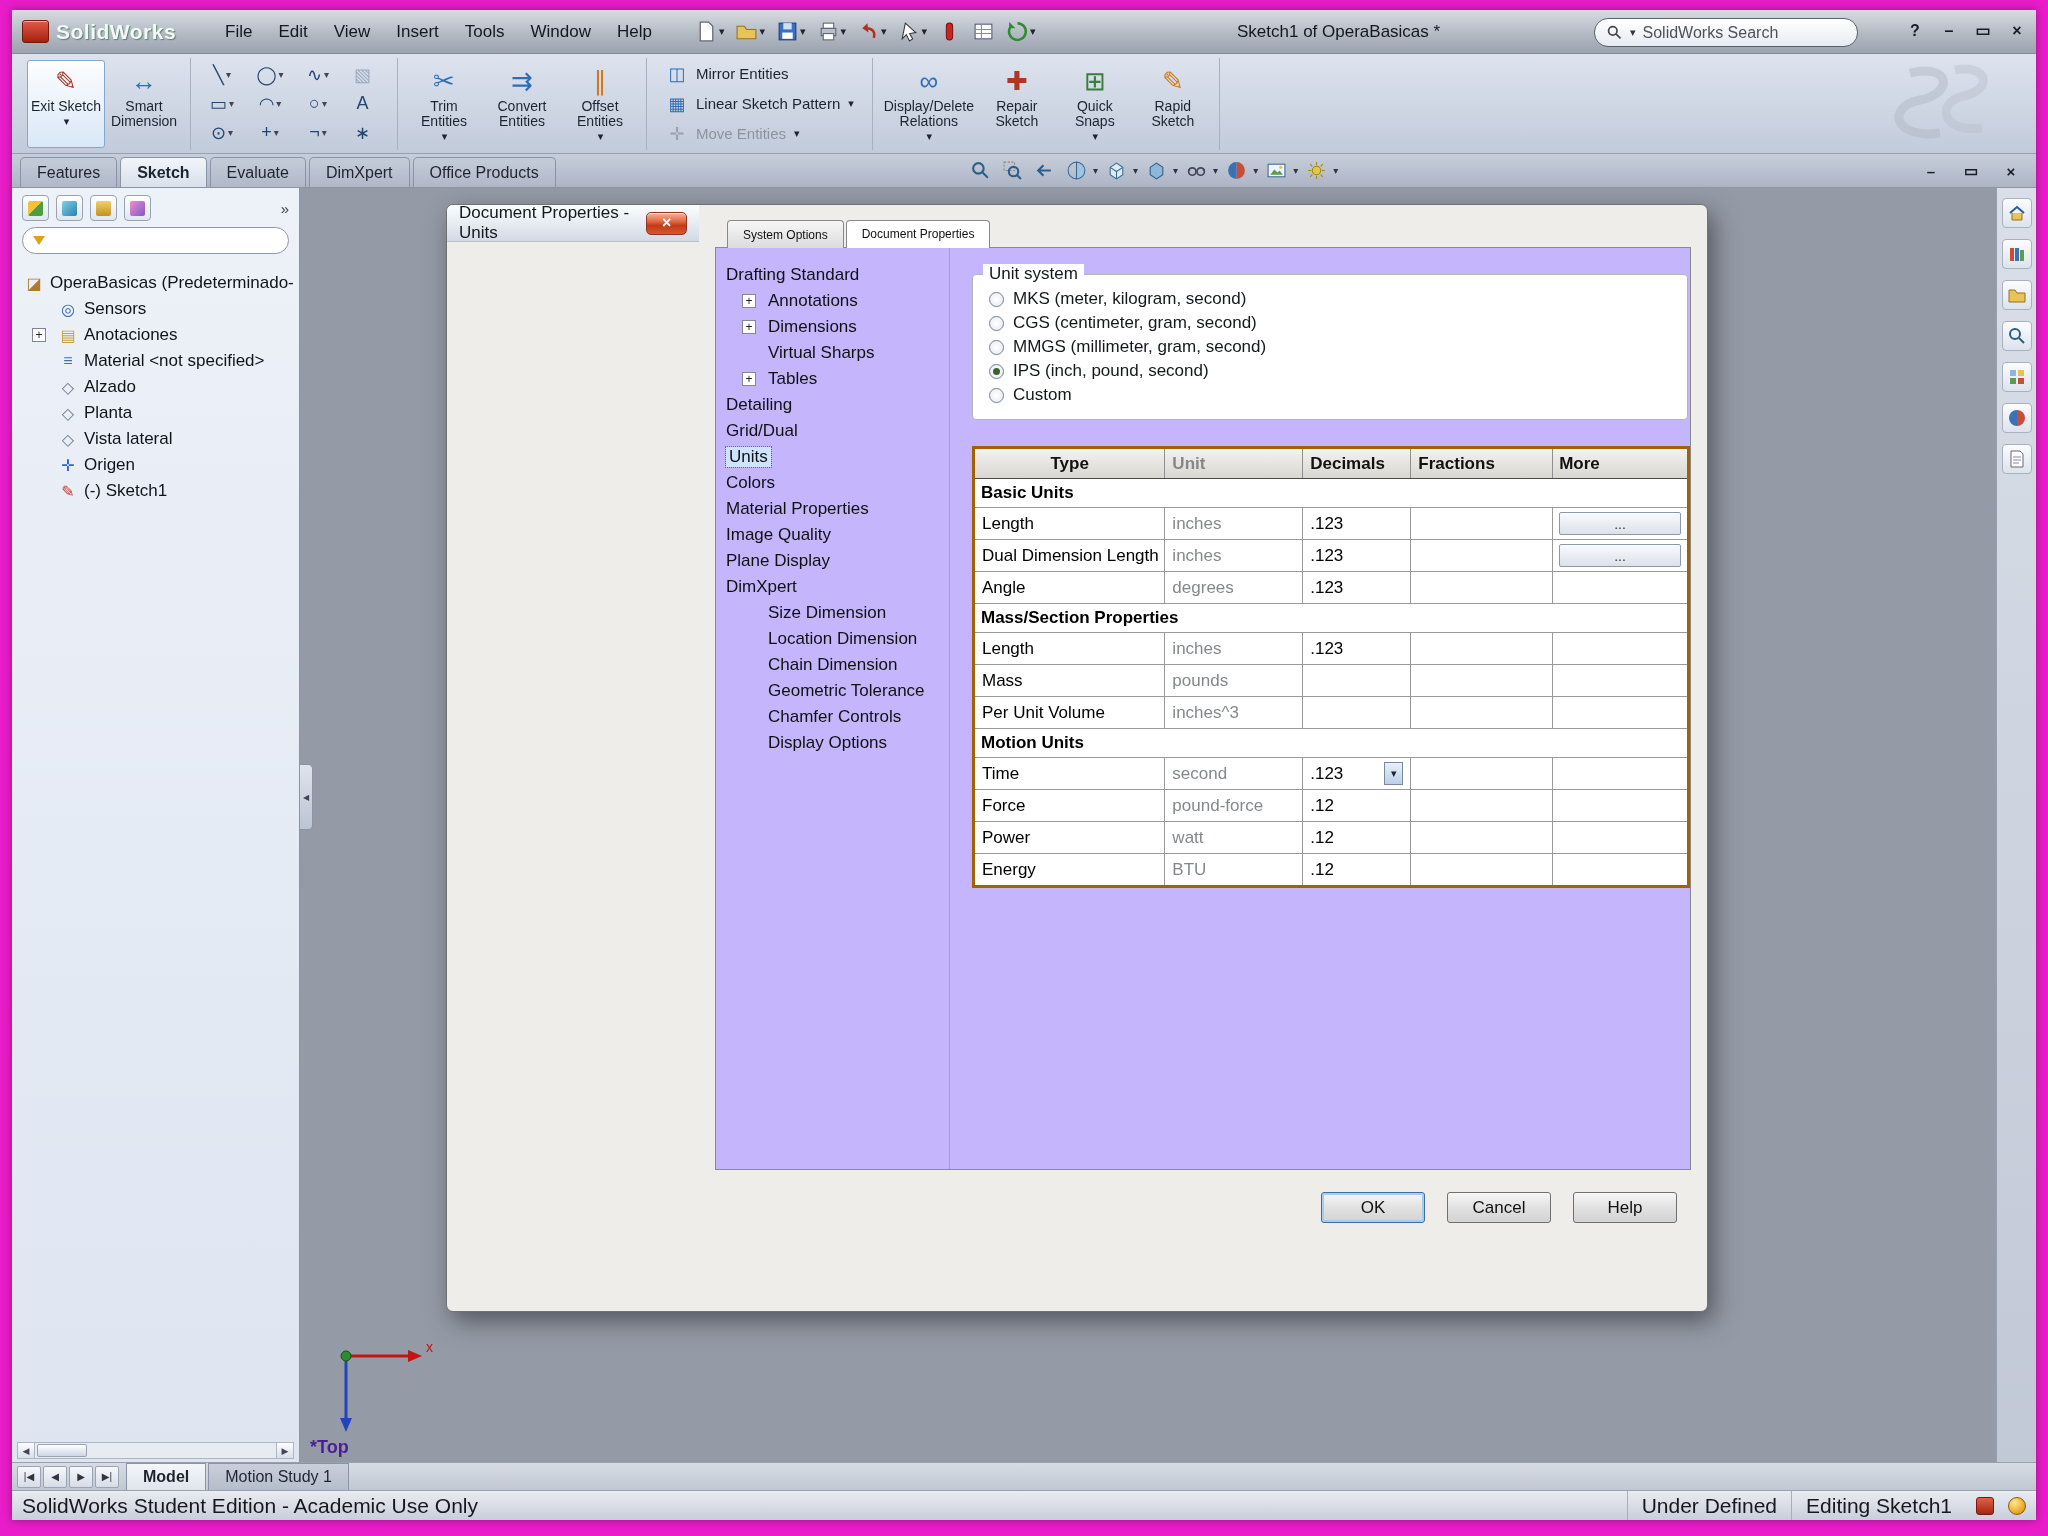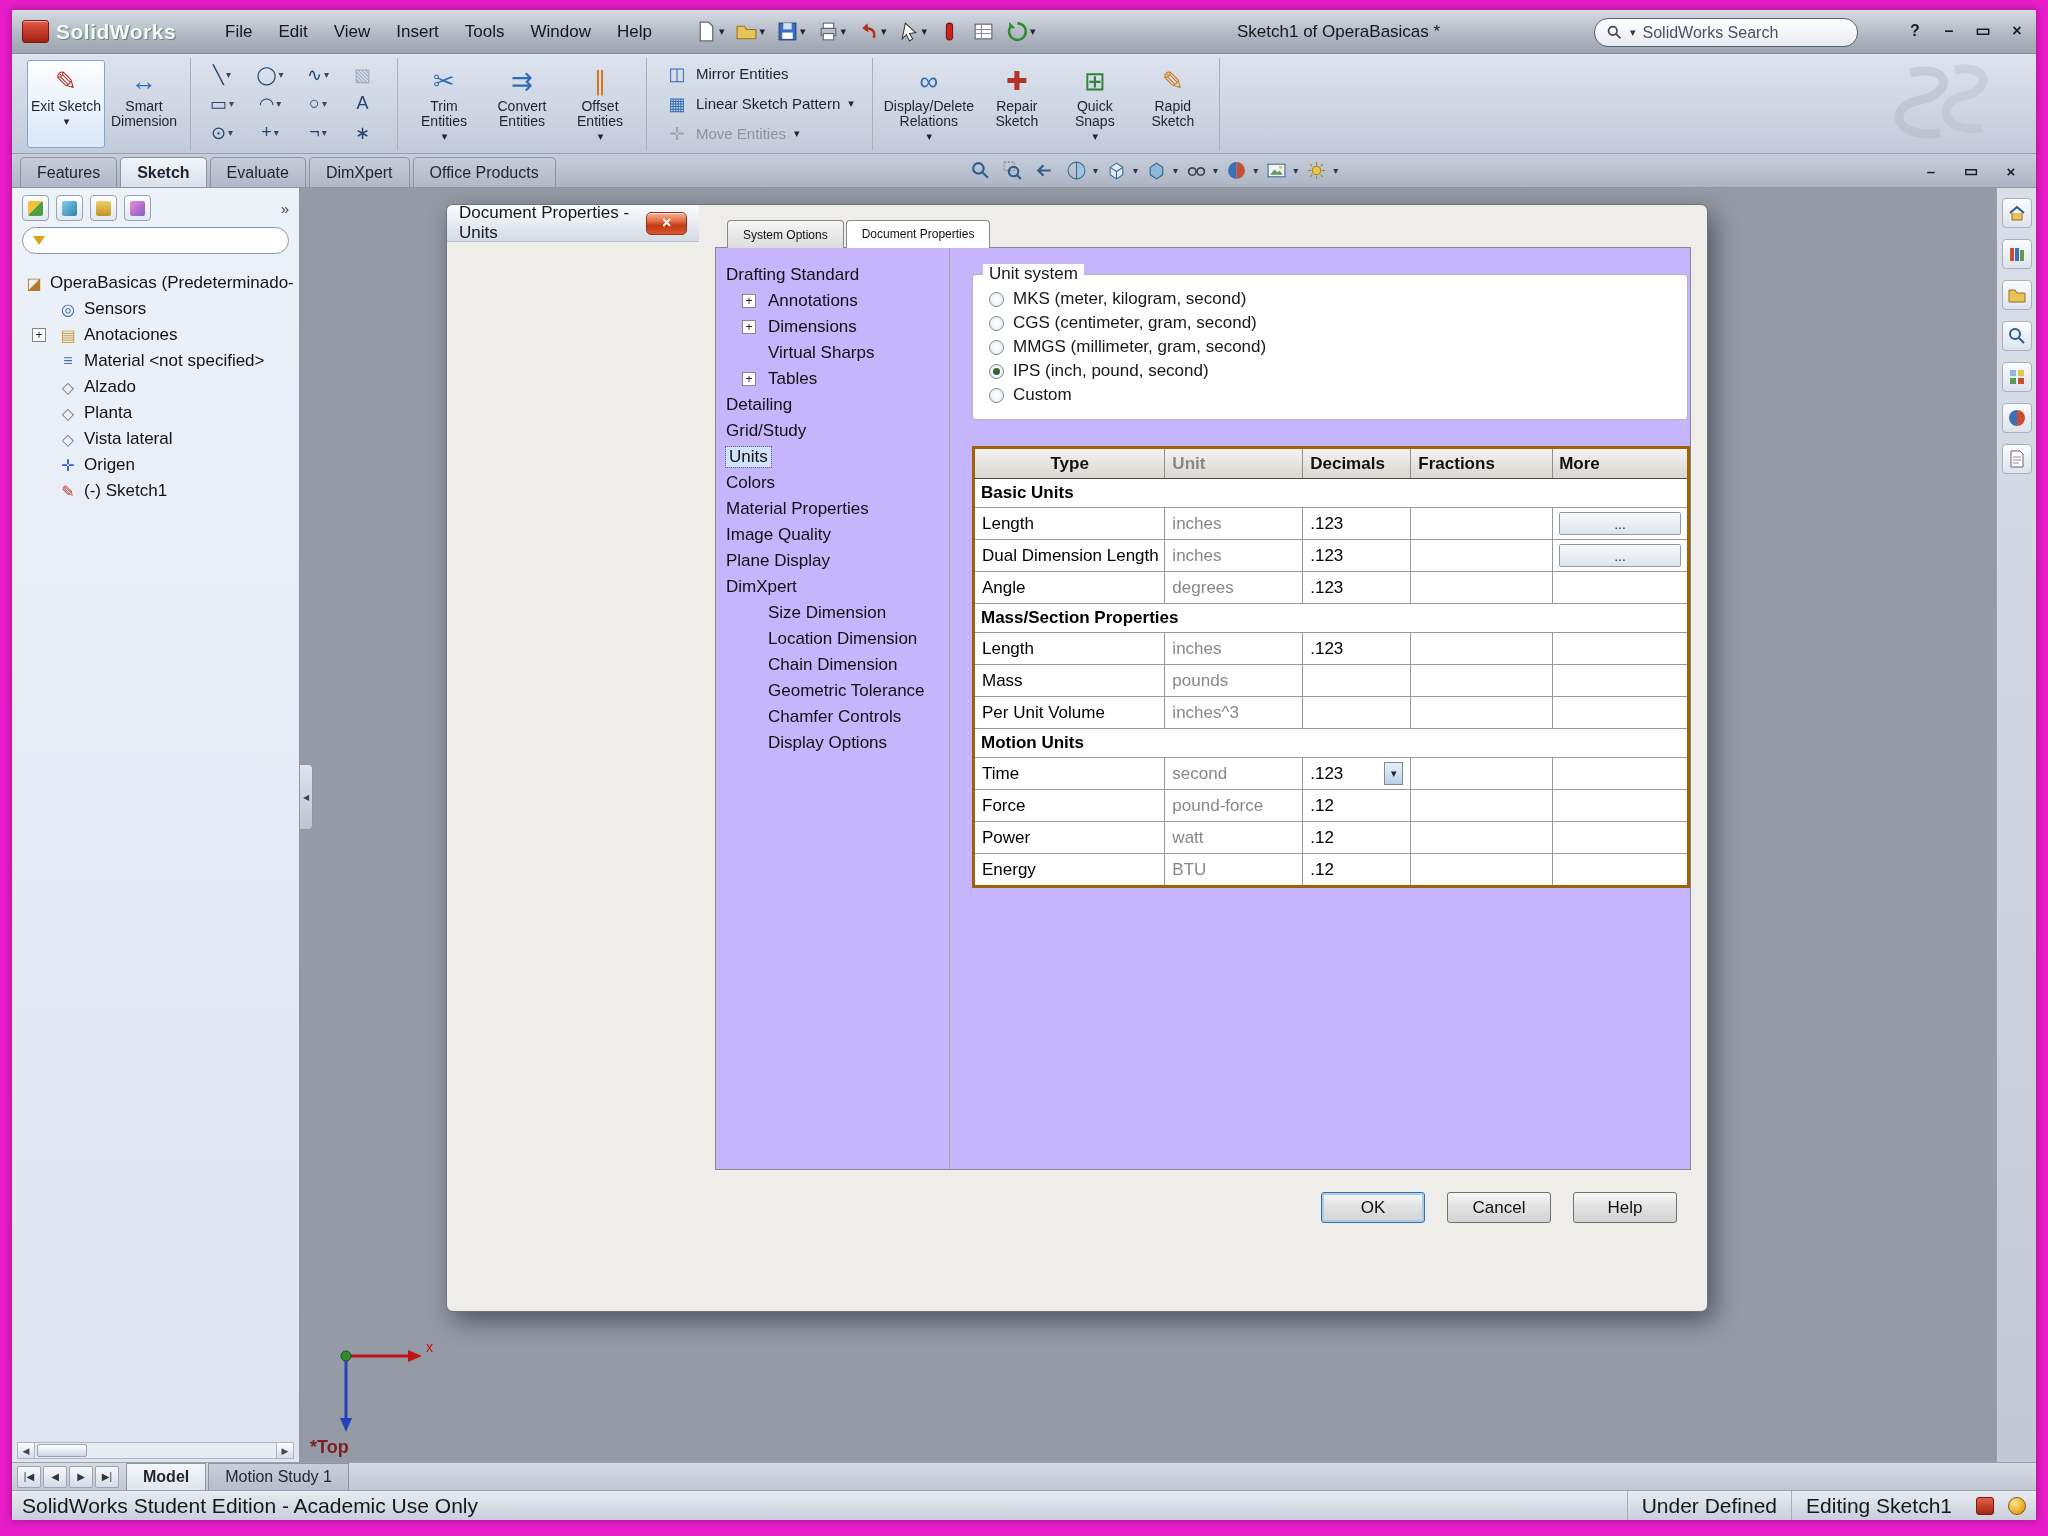--- a/index.html
+++ b/index.html
@@ -123,21 +123,21 @@
 .more-btn{width:100%;height:23px;border:1px solid #8a98ad;border-radius:2px;background:linear-gradient(#f8f9fb,#dde2ea);font-size:14px;color:#333;box-shadow:inset 0 1px 0 #fff}
 .more-btn:empty{display:none}
 .dd-btn{display:none;width:19px;height:23px;border:1px solid #7a8a9d;background:linear-gradient(#e8f0fa,#bcd0e8);font-size:11px;align-items:center;justify-content:center;color:#223}
 .ut-row.has-dd .dd-btn{display:flex}
 .dlg-buttons{display:flex;justify-content:flex-end;gap:22px;margin-top:22px;padding-right:14px}
 .btn{width:104px;height:31px;border:1px solid #707070;border-radius:3px;background:linear-gradient(#f7f7f7,#e3e3e3 45%,#d3d3d3);font-size:17px;display:flex;align-items:center;justify-content:center;color:#111}
 .btn.default{border-color:#3c6e9f;box-shadow:inset 0 0 0 2px #a9cbec}
 
 
 .triad{position:absolute;left:30px;bottom:24px}
-.view-label{position:absolute;left:10px;bottom:4px;color:#7f1d1d;font-weight:bold;font-size:18px}
+.view-label{position:absolute;left:10px;bottom:4px;color:#4c1d95;font-weight:bold;font-size:18px}
 
 
 .bottombar{height:28px;background:linear-gradient(#d7dce4,#c1c8d3);border-top:1px solid #98a1af;display:flex;align-items:center;padding-left:4px}
 .bnav{display:flex;align-items:center}
 .bnav-btn{width:24px;height:22px;margin:0 1px;background:linear-gradient(#f6f8fb,#d6dce6);border:1px solid #9ba4b4;font-size:10px;display:flex;align-items:center;justify-content:center;color:#334;border-radius:2px}
 .dtabs2{display:flex;align-items:center;margin-left:6px;height:100%}
 .mtab{padding:4px 16px;font-size:16px;border:1px solid #8b94a6;border-bottom:none;background:linear-gradient(#c9cfda,#b5bccb);margin-right:2px;height:100%;display:flex;align-items:center;color:#1f2530}
 .mtab.active{background:linear-gradient(#f4f6fa,#dfe4ec);font-weight:bold}
 .statusbar{height:30px;background:linear-gradient(#e9ecf1,#c8cedb);border-top:1px solid #9aa2b0;display:flex;align-items:center;font-size:21px;padding:0 10px;color:#15181d}
 .sb-left{flex:1}
@@ -573,21 +573,21 @@
                 <div class="dtitem lvl-1">
                   <span class="expander">+</span>
                   <span class="dlabel">Tables</span>
                 </div>
                 <div class="dtitem">
 
                   <span class="dlabel">Detailing</span>
                 </div>
                 <div class="dtitem">
 
-                  <span class="dlabel">Grid/Study</span>
+                  <span class="dlabel">Grid/Dual</span>
                 </div>
                 <div class="dtitem selected">
 
                   <span class="dlabel">Units</span>
                 </div>
                 <div class="dtitem">
 
                   <span class="dlabel">Colors</span>
                 </div>
                 <div class="dtitem">

